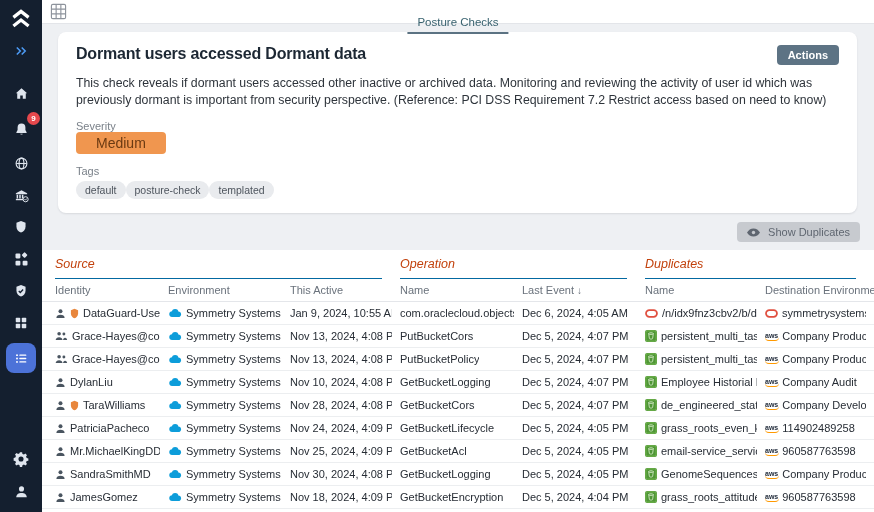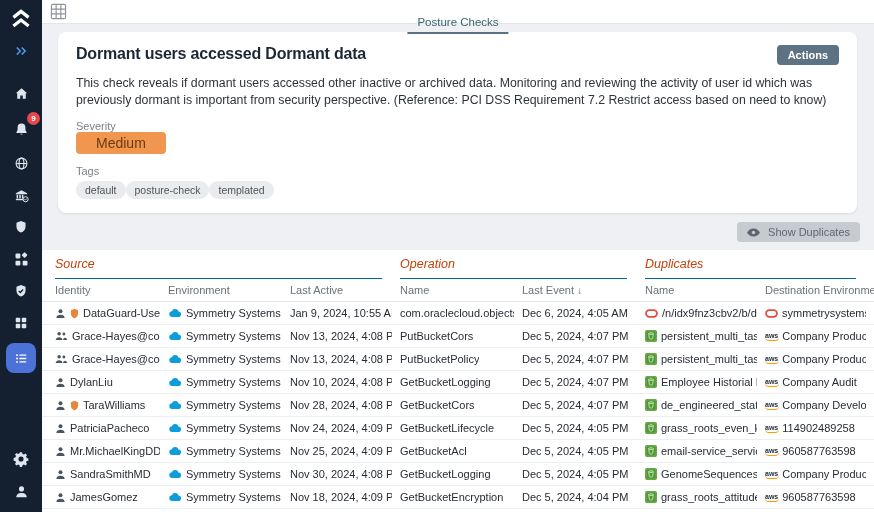--- a/index.html
+++ b/index.html
@@ -239,21 +239,21 @@
           <div class="tgroup tg2">
               <div class="glabel">Operation</div>
             </div>
           <div class="tgroup tg3">
               <div class="glabel">Duplicates</div>
             </div>
         </div>
         <div class="grid7 tcols">
           <div class="th">Identity</div>
           <div class="th">Environment</div>
-          <div class="th">Last Active</div>
+          <div class="th">This Active</div>
           <div class="th">Name</div>
           <div class="th">
             <span>Last Event</span><span class="sort-arrow">↓</span>
           </div>
           <div class="th">Name</div>
           <div class="th">Destination Environment</div>
         </div>
         <div>
             <div class="grid7 trow">
               <div class="td">

